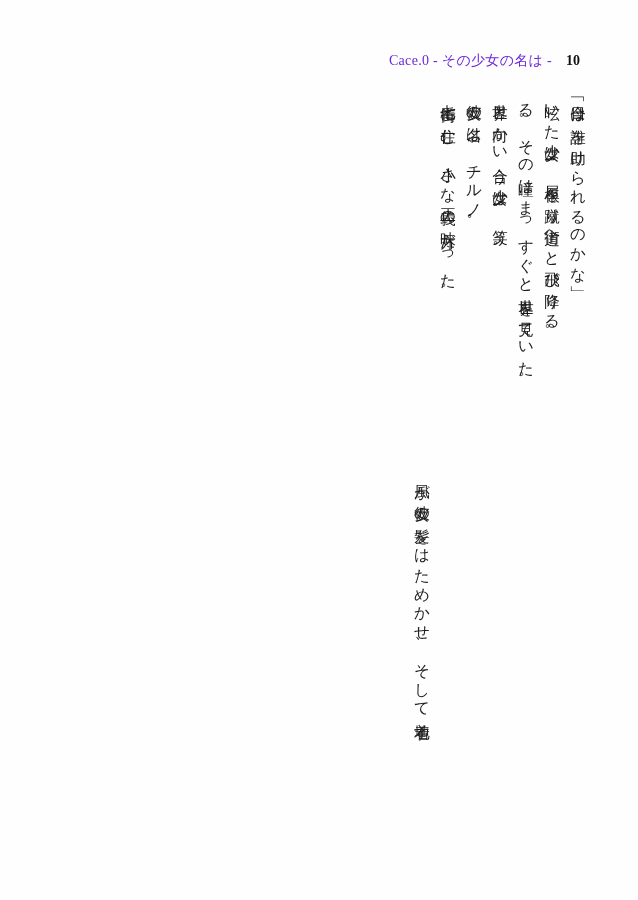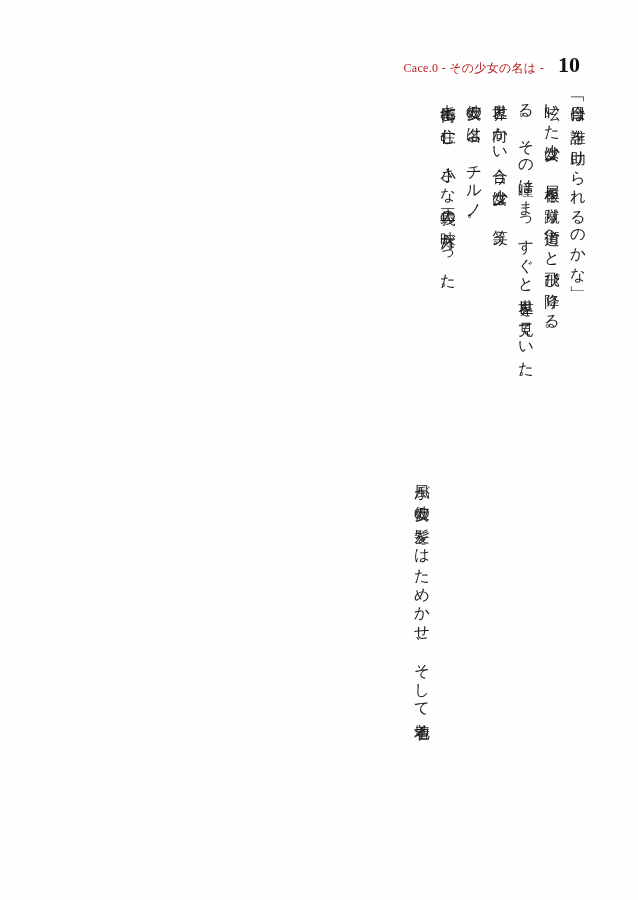--- a/index.html
+++ b/index.html
@@ -26,26 +26,26 @@
   .header {
     position: absolute;
     top: 52px;
     right: 58px;
     display: flex;
     align-items: baseline;
     gap: 10px;
     white-space: nowrap;
   }
   .header .chapter-label {
-    font-size: 12px;
+    font-size: 14px;
     letter-spacing: 0.3px;
-    color: #b91c1c;
+    color: #6d28d9;
   }
   .header .page-number {
-    font-size: 22px;
+    font-size: 14px;
     font-weight: 700;
     color: #111;
     margin-left: 4px;
   }
 
   
   .body-text {
     position: absolute;
     top: 92px;
     right: 52px;

